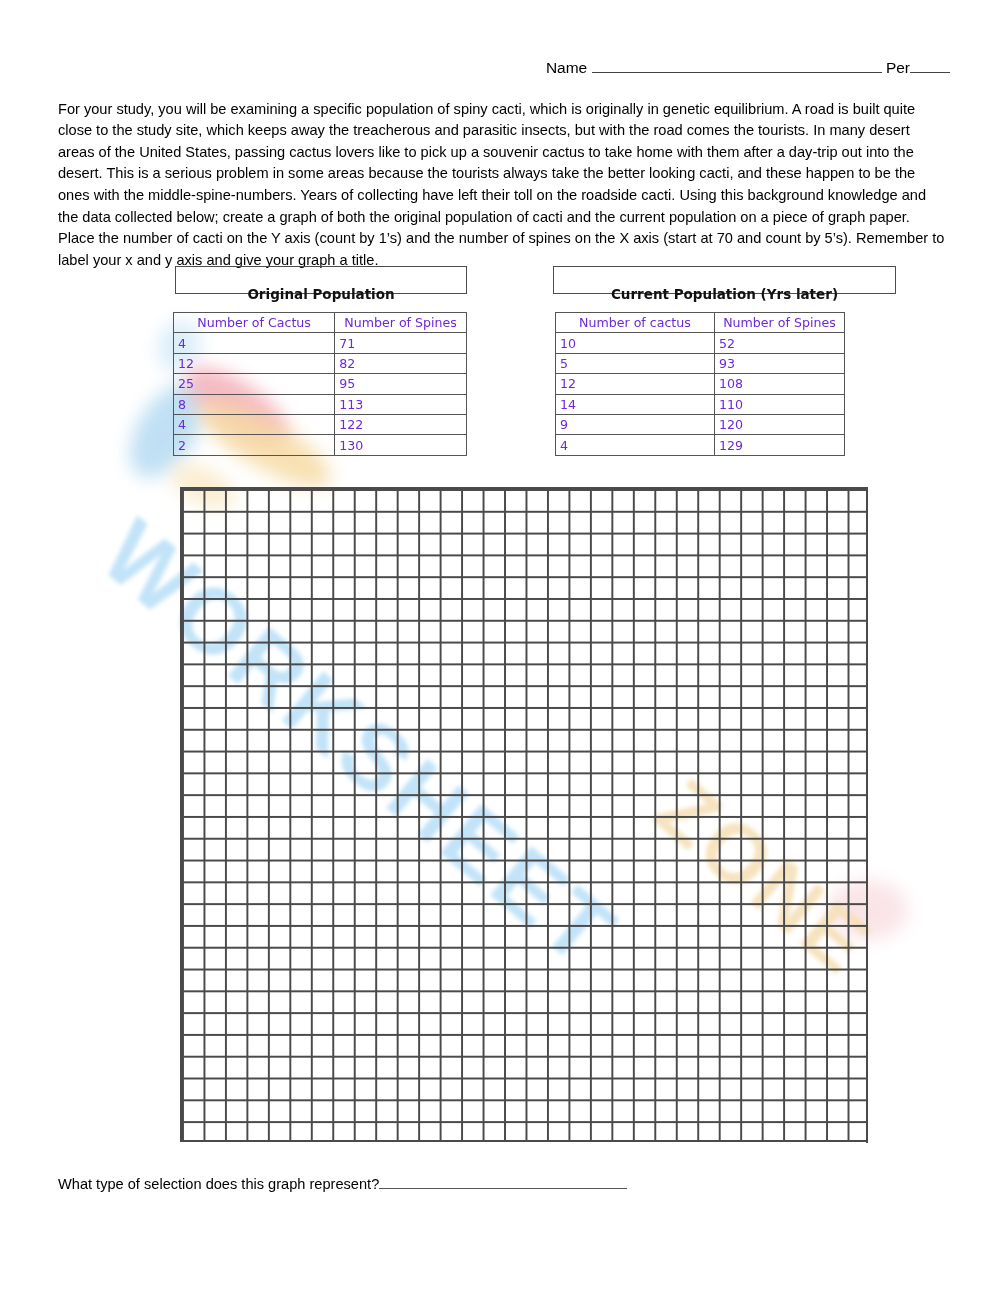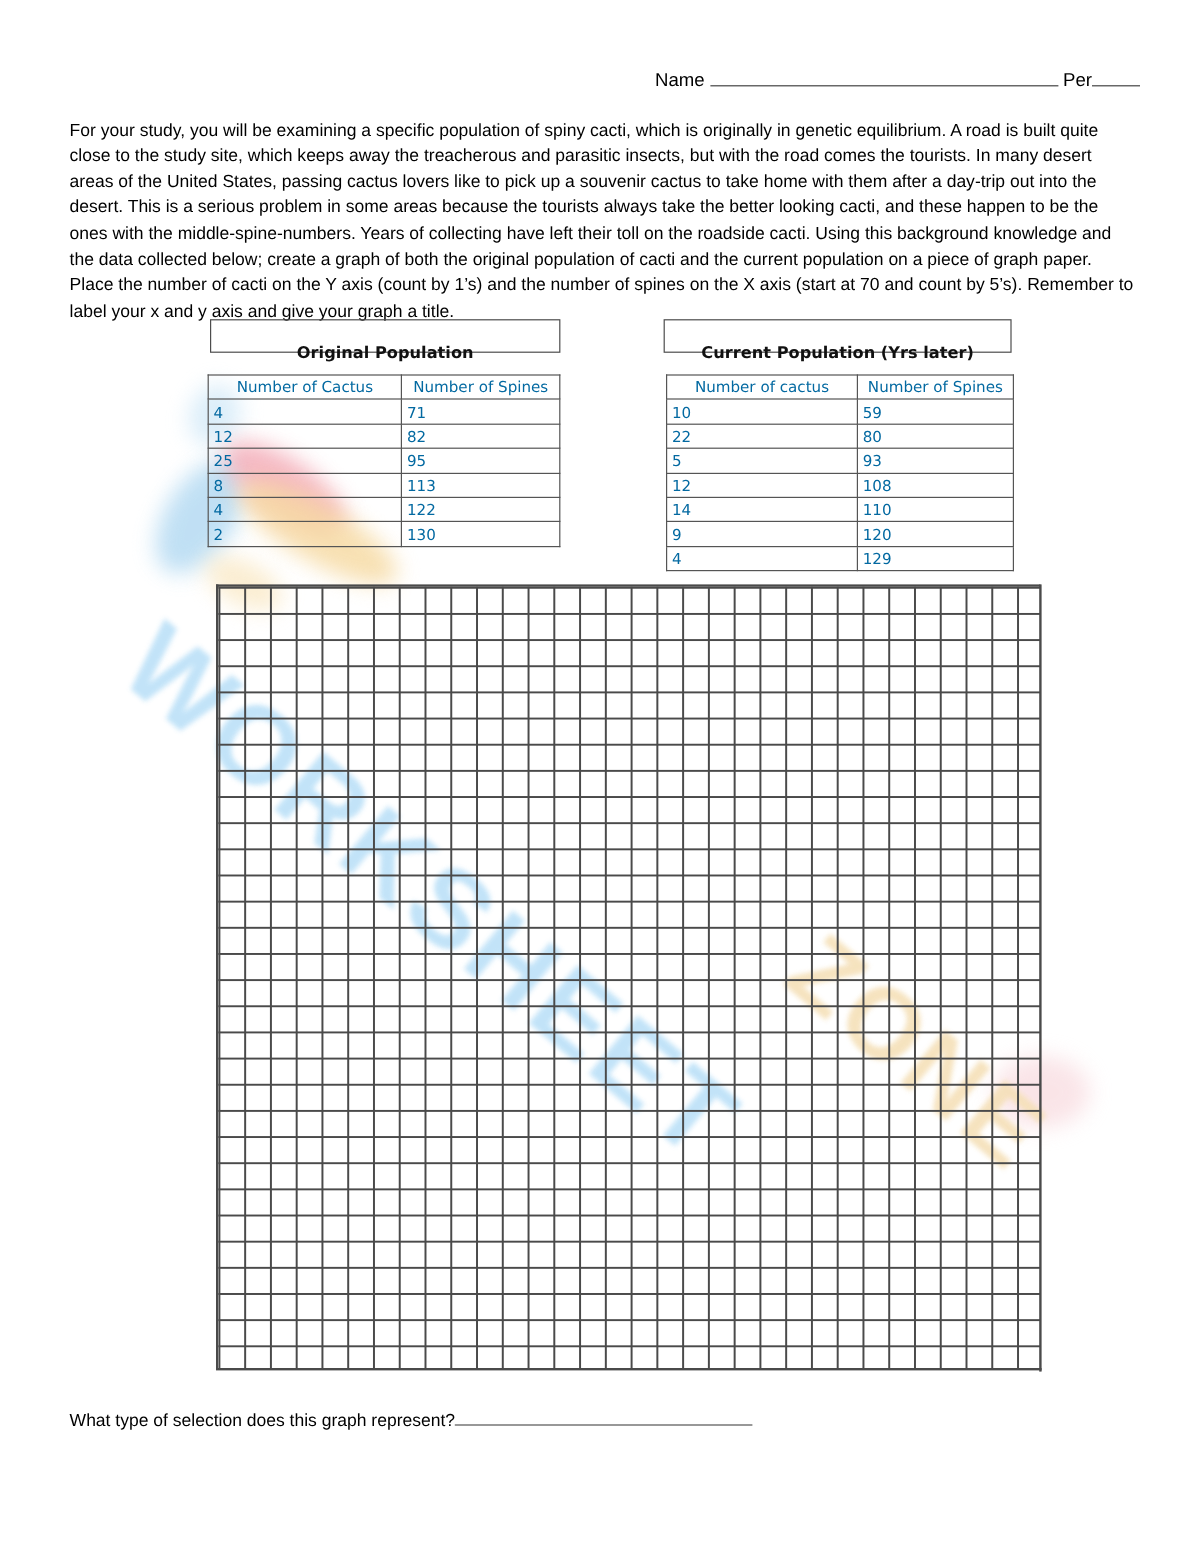--- a/index.html
+++ b/index.html
@@ -133,29 +133,29 @@
     background: transparent;
     text-align: center;
     font-family: "DejaVu Sans", sans-serif;
     font-weight: bold;
     font-size: 13.5px;
     color: #111;
     padding-top: 19px;
     height: 28px;
   }
   #title-left  { left: 175px; top: 266px; width: 292px; }
-  #title-right { left: 553px; top: 266px; width: 290px; }
+  #title-right { left: 553px; top: 266px; width: 343px; }
 
   table.dtbl {
     position: absolute;
     border-collapse: collapse;
     table-layout: fixed;
     font-family: "DejaVu Sans", sans-serif;
     font-size: 12.6px;
-    color: #0369a1;
+    color: #6d28d9;
   }
   #tbl-left  { left: 173px; top: 312px; width: 294px; }
   #tbl-right { left: 555px; top: 312px; width: 290px; }
   table.dtbl td, table.dtbl th {
     border: 1.1px solid #555;
     height: 19.4px;
     padding: 0 0 0 4px;
     font-weight: normal;
     overflow: hidden;
     white-space: nowrap;
@@ -288,25 +288,21 @@
         </colgroup>
       <thead>
         <tr>
           <th>Number of cactus</th>
           <th>Number of Spines</th>
         </tr>
       </thead>
       <tbody>
         <tr>
           <td>10</td>
-          <td>59</td>
-        </tr>
-        <tr>
-          <td>22</td>
-          <td>80</td>
+          <td>52</td>
         </tr>
         <tr>
           <td>5</td>
           <td>93</td>
         </tr>
         <tr>
           <td>12</td>
           <td>108</td>
         </tr>
         <tr>

